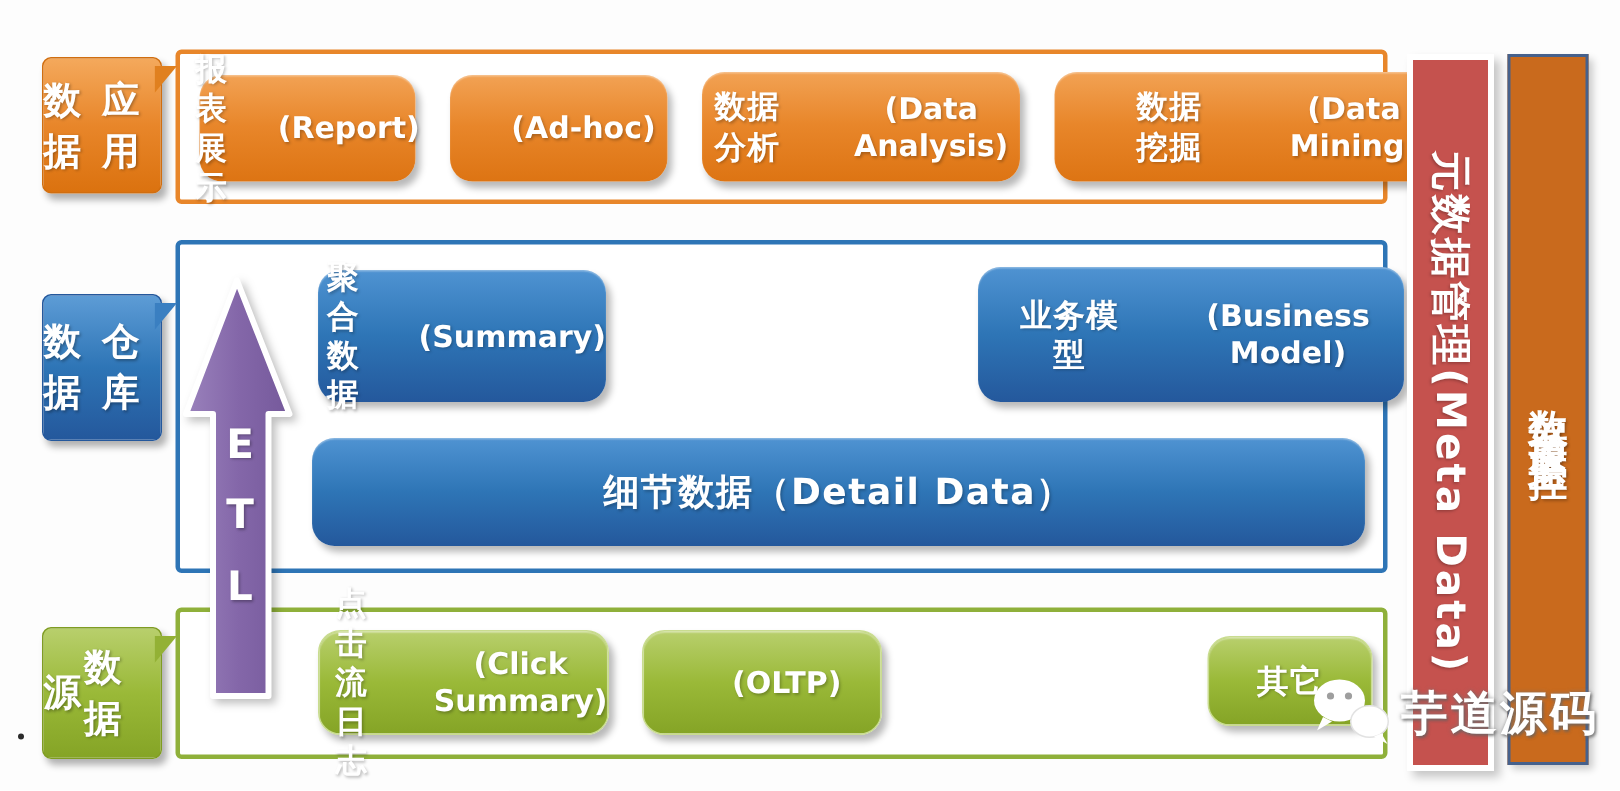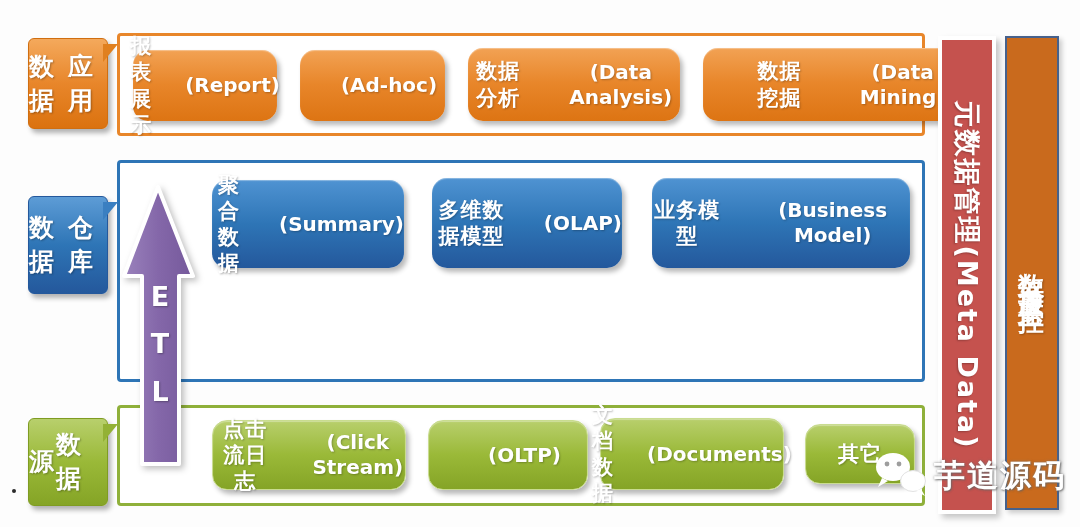--- a/index.html
+++ b/index.html
@@ -122,39 +122,34 @@
   </div>
   <div class="node node-orange" style="left:703px;top:48px;width:213px;height:73px;padding-left:44px;">
     <span class="l1">数据挖掘</span>
     <span class="l2">(Data Mining)</span>
   </div>
 
   <div class="node node-blue" style="left:212px;top:180px;width:192px;height:88px;">
     <span class="l1">聚合数据</span>
     <span class="l2">(Summary)</span>
   </div>
-  <div class="node node-blue" style="left:432px;top:178px;width:190px;height:90px;">
-    <span class="l1">多维数据模型</span>
-    <span class="l2">(OLAP)</span>
-  </div>
-  <div class="node node-blue" style="left:652px;top:178px;width:258px;height:90px;">
+  <div class="node node-blue" style="left:652px;top:178px;width:258px;height:90px;padding-left:26px;">
     <span class="l1">业务模型</span>
     <span class="l2">(Business Model)</span>
+  </div>
+  <div class="node node-blue node-detail" style="left:208px;top:292px;width:702px;height:72px;">
+    <span class="l1">细节数据（Detail Data）</span>
   </div>
 
   <div class="node node-green" style="left:212px;top:420px;width:192px;height:68px;">
     <span class="l1">点击流日志</span>
-    <span class="l2">(Click Stream)</span>
+    <span class="l2">(Click Summary)</span>
   </div>
   <div class="node node-green" style="left:428px;top:420px;width:158px;height:68px;">
     <span class="l2">(OLTP)</span>
-  </div>
-  <div class="node node-green" style="left:600px;top:418px;width:182px;height:70px;">
-    <span class="l1">文档数据</span>
-    <span class="l2">(Documents)</span>
   </div>
   <div class="node node-green" style="left:805px;top:424px;width:108px;height:58px;">
     <span class="l1">其它</span>
   </div>
 
   <div class="etl-wrap">
     <svg width="80" height="285" viewBox="0 0 80 285">
       <defs>
         <linearGradient id="purgrad" x1="0" y1="0" x2="1" y2="0">
           <stop offset="0" stop-color="#9a82bc"></stop>

